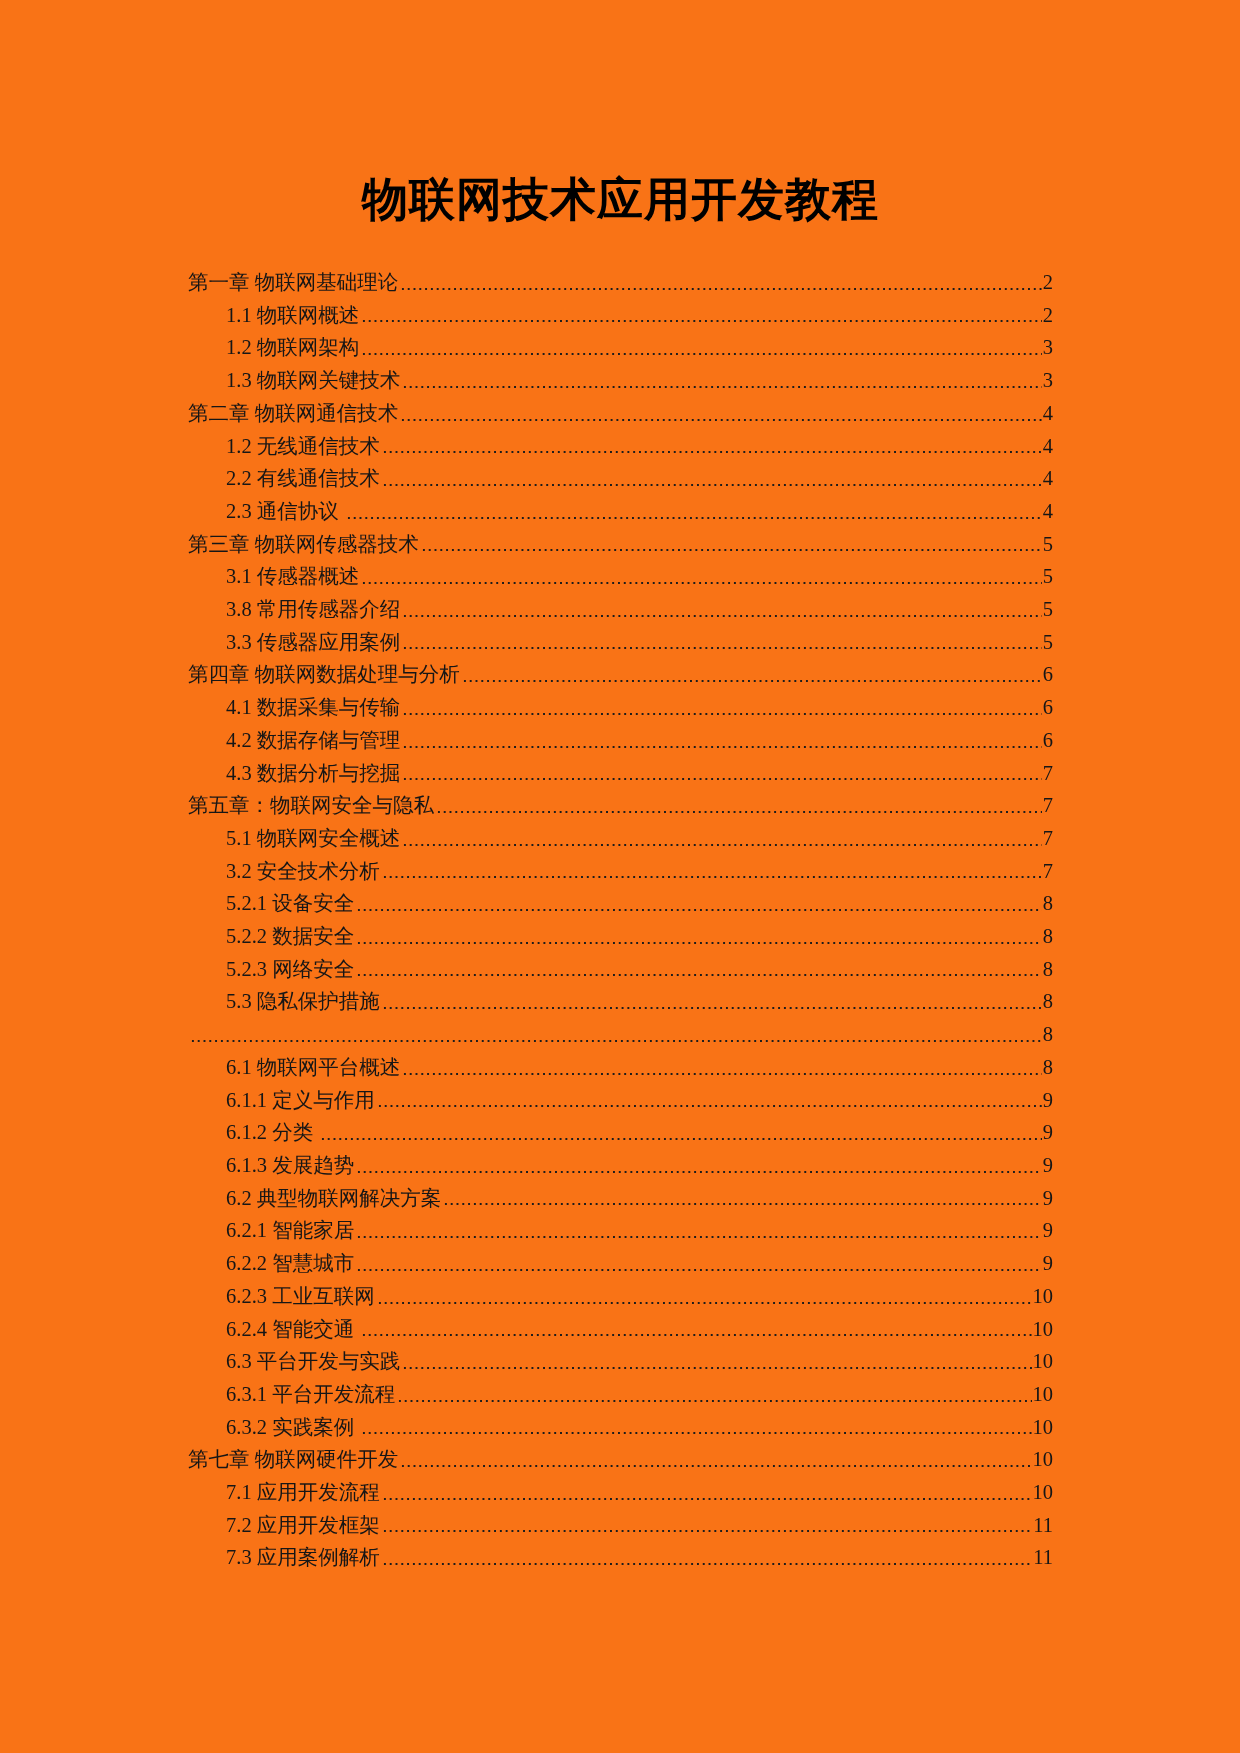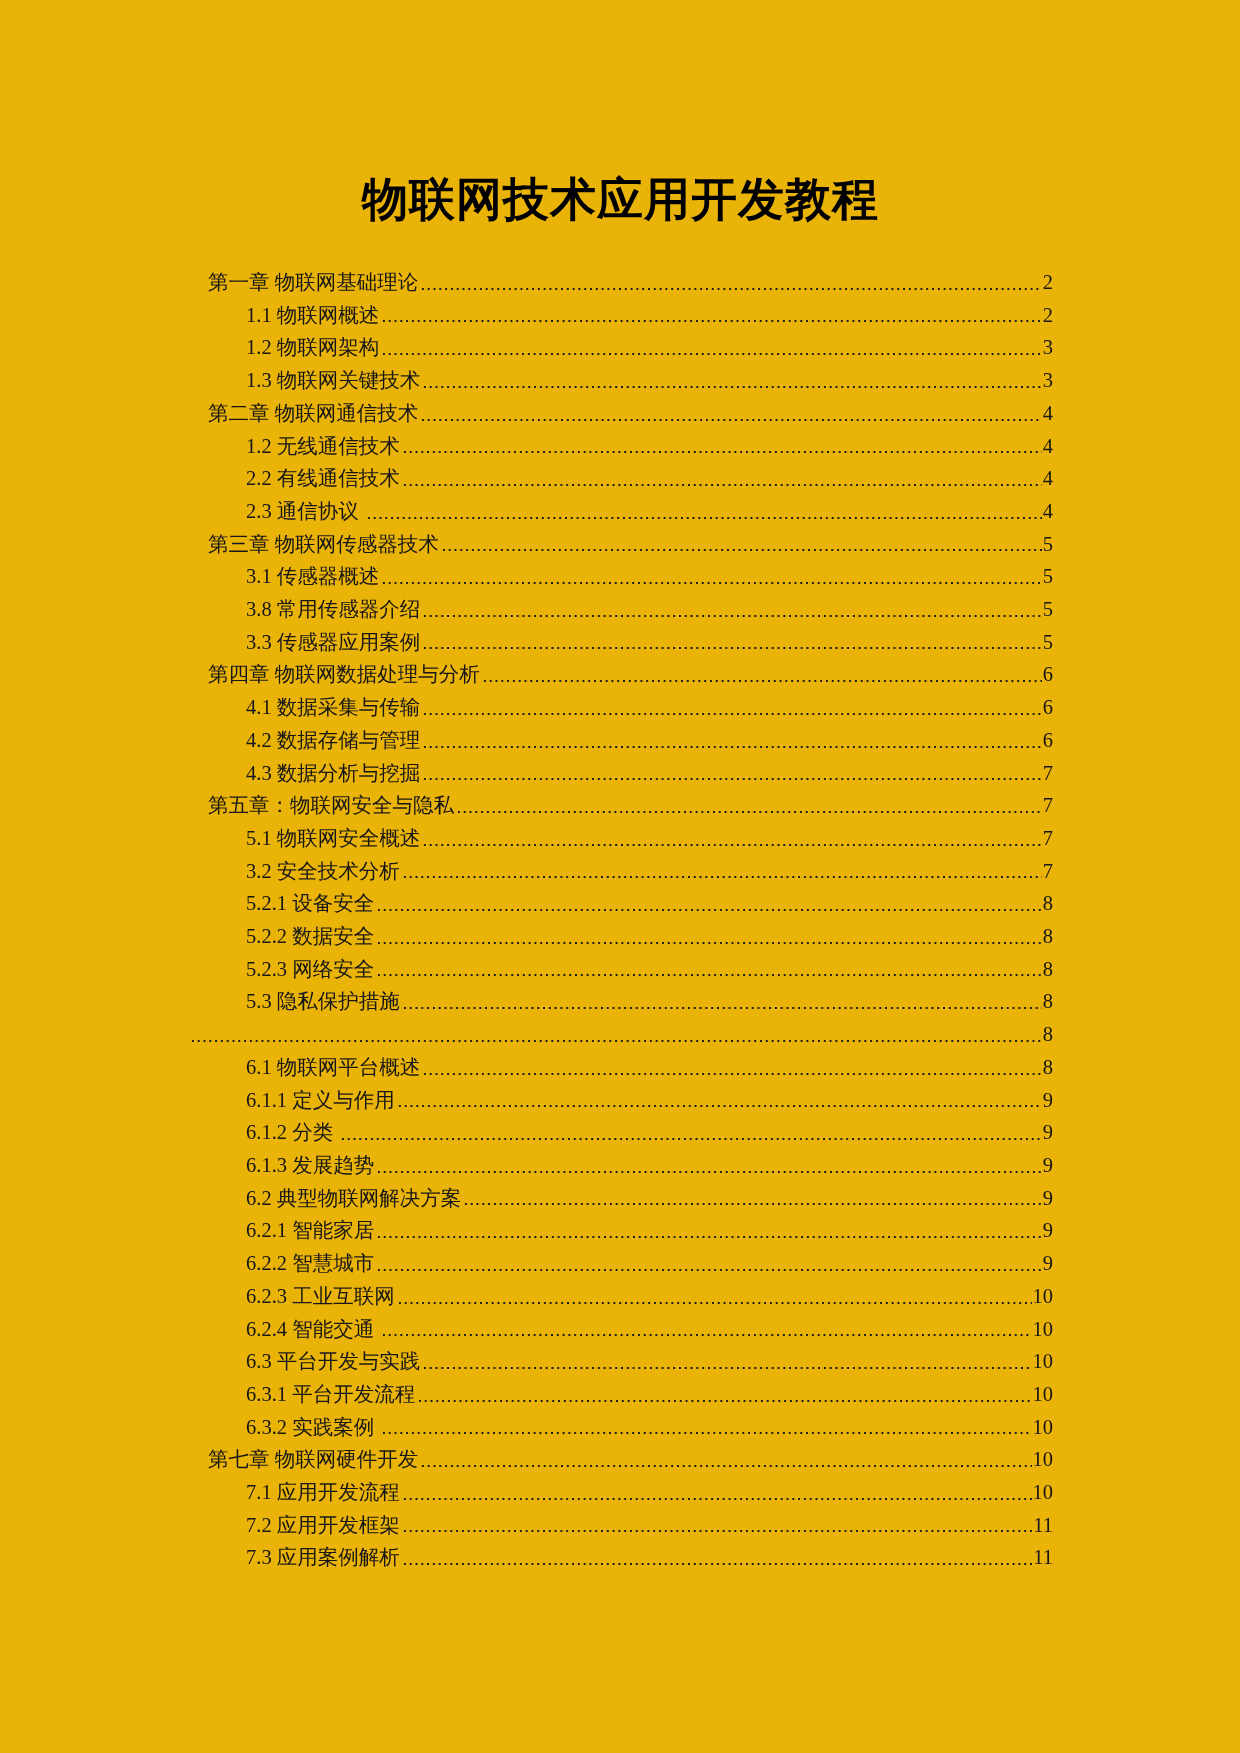--- a/index.html
+++ b/index.html
@@ -6,21 +6,21 @@
     margin: 0;
     padding: 0;
     background: #ffffff;
   }
   .page {
     position: relative;
     width: 1240px;
     height: 1753px;
     box-sizing: border-box;
     padding: 168px 187px 0 188px;
-    background: #eab308;
+    background: #f97316;
     color: #111111;
     font-family: "Liberation Serif", "DejaVu Serif", serif;
     overflow: hidden;
   }
   .doc-title {
     margin: 0 0 34px 0;
     font-size: 46px;
     line-height: 64px;
     font-weight: 700;
     text-align: center;
@@ -37,21 +37,20 @@
     line-height: 32.7px;
     color: #161616;
   }
   .toc-row.level-2,
   .toc-row.level-3 {
     padding-left: 38px;
   }
   .toc-label {
     white-space: pre;
     flex: 0 0 auto;
-    margin-left: 20px;
   }
   .toc-leader {
     flex: 1 1 auto;
     margin: 0 1px 0 2px;
     background-image: radial-gradient(circle, #1c1c1c 1.05px, rgba(0,0,0,0) 1.45px);
     background-size: 5.8px 6px;
     background-repeat: repeat-x;
     background-position: 0 calc(100% - 7px);
   }
   .toc-page {

